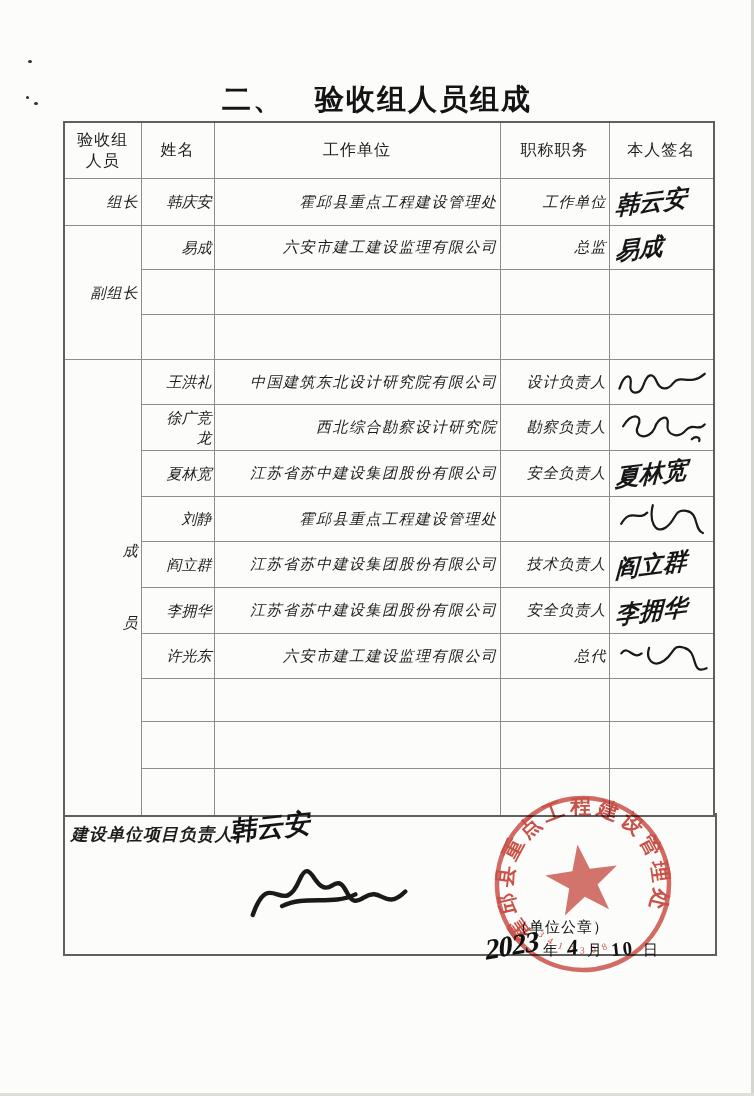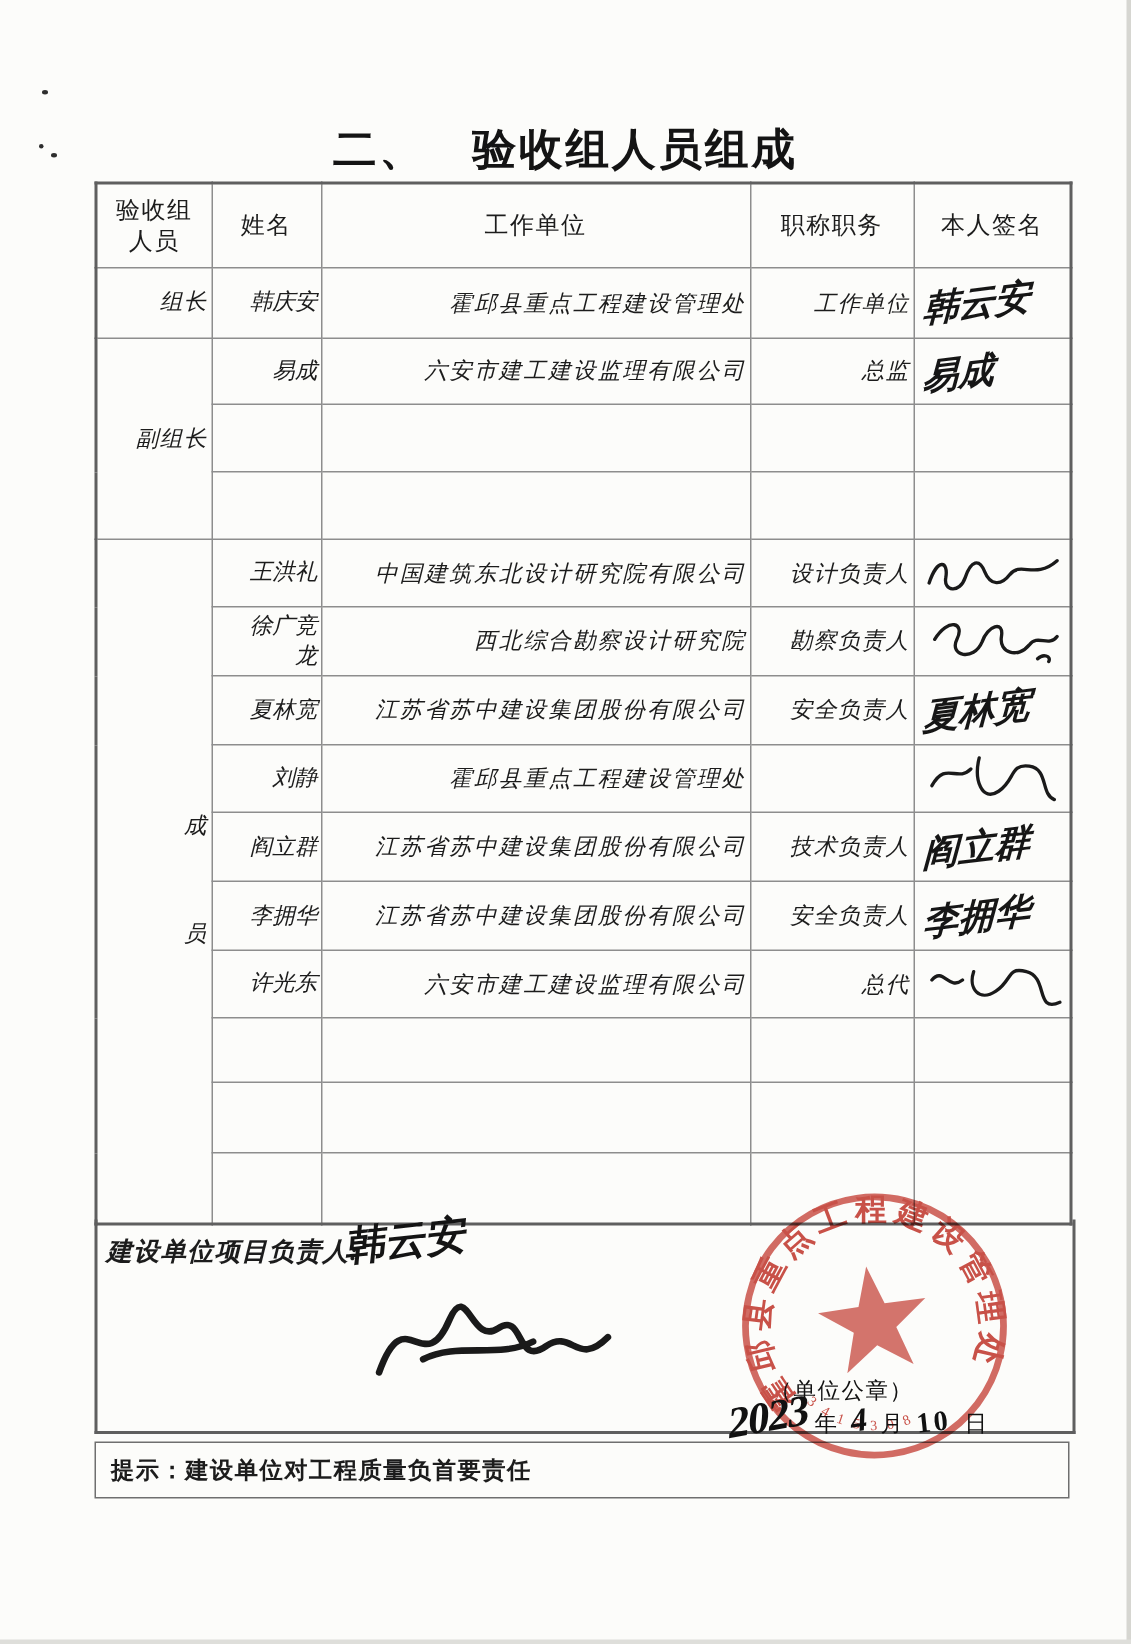--- a/index.html
+++ b/index.html
@@ -255,19 +255,16 @@
       </text>
     </svg>
 
     <div class="stamp-caption">（单位公章）</div>
 
     <div class="date-line">
       <span class="hand year">2023</span><span class="unit">年</span><span class="hand month">4</span><span class="unit">月</span><span class="hand day">10</span><span class="unit">日</span>
     </div>
   </div>
 
-  <div class="note-box">
-    <span>提示：建设单位对工程质量负首要责任</span>
-  </div>
 
   <div class="edge-right"></div>
   <div class="edge-bottom"></div>
 </div>
 
 </body></html>

